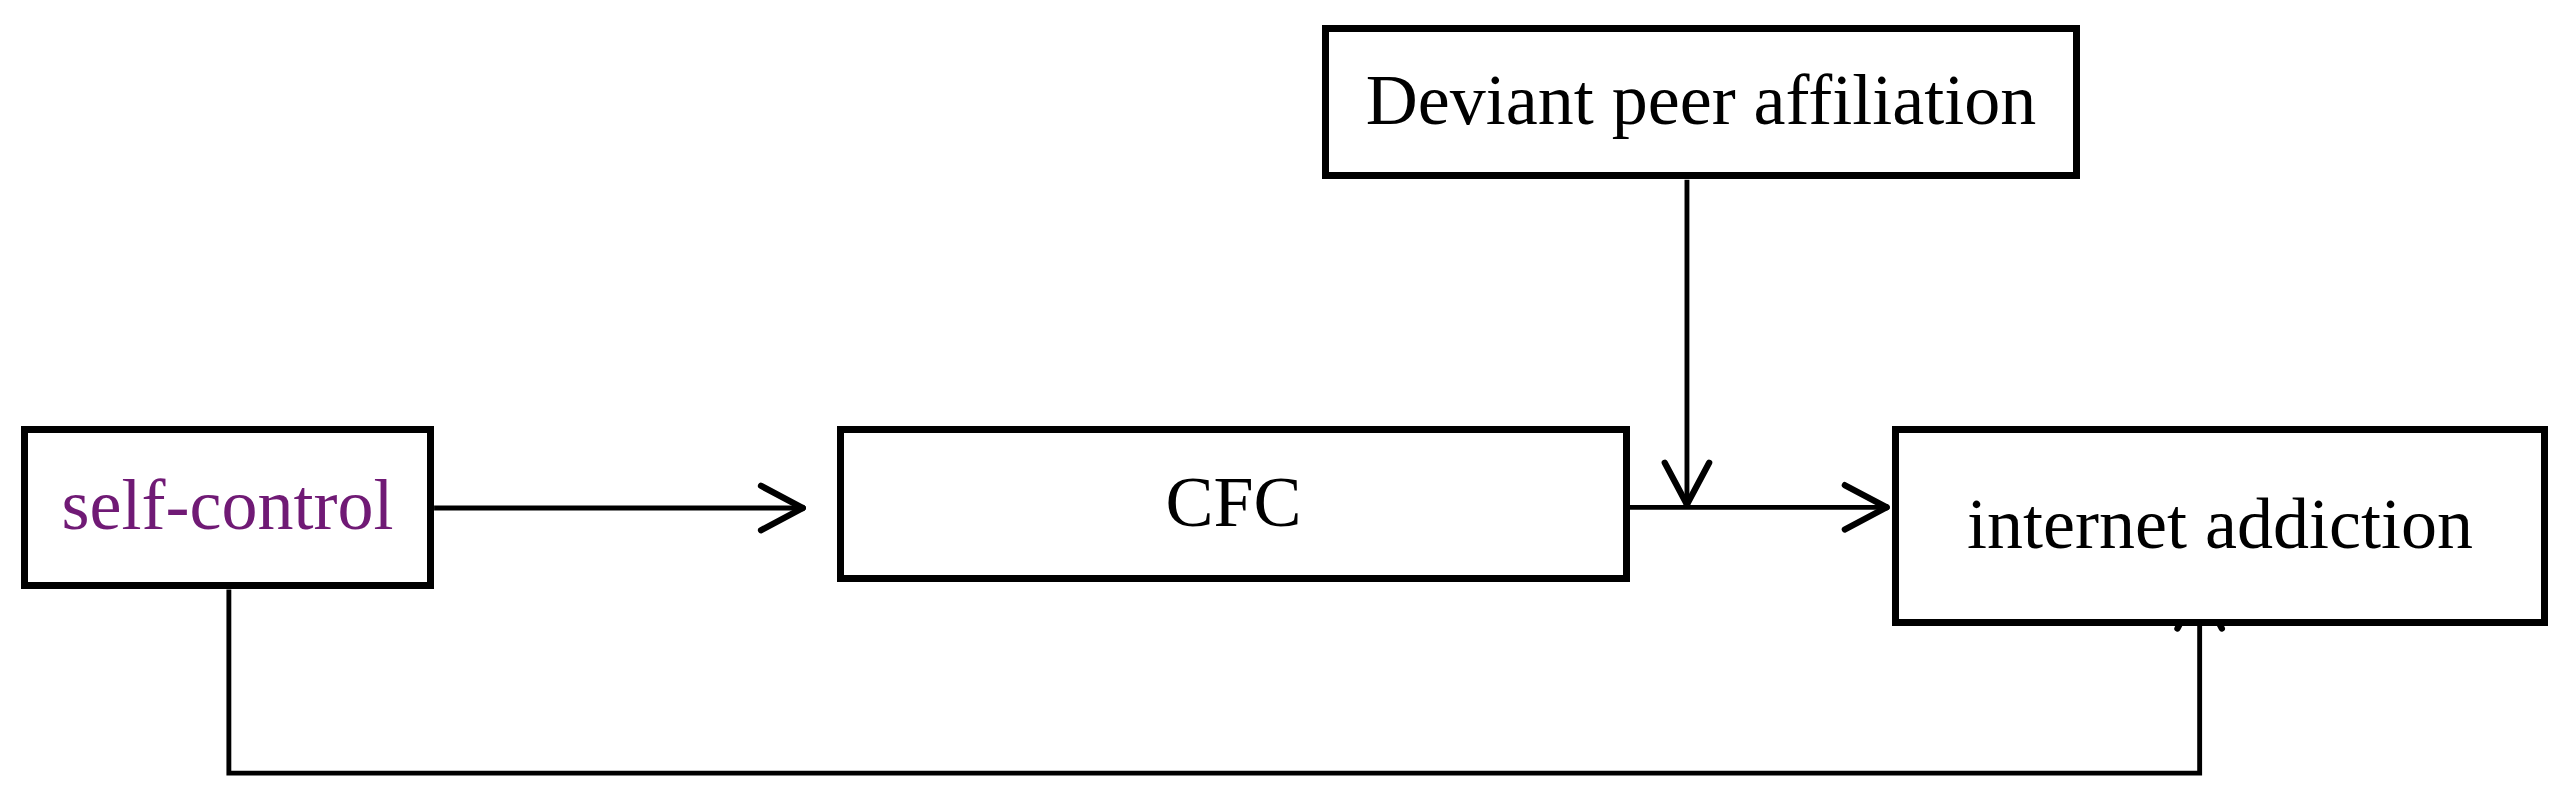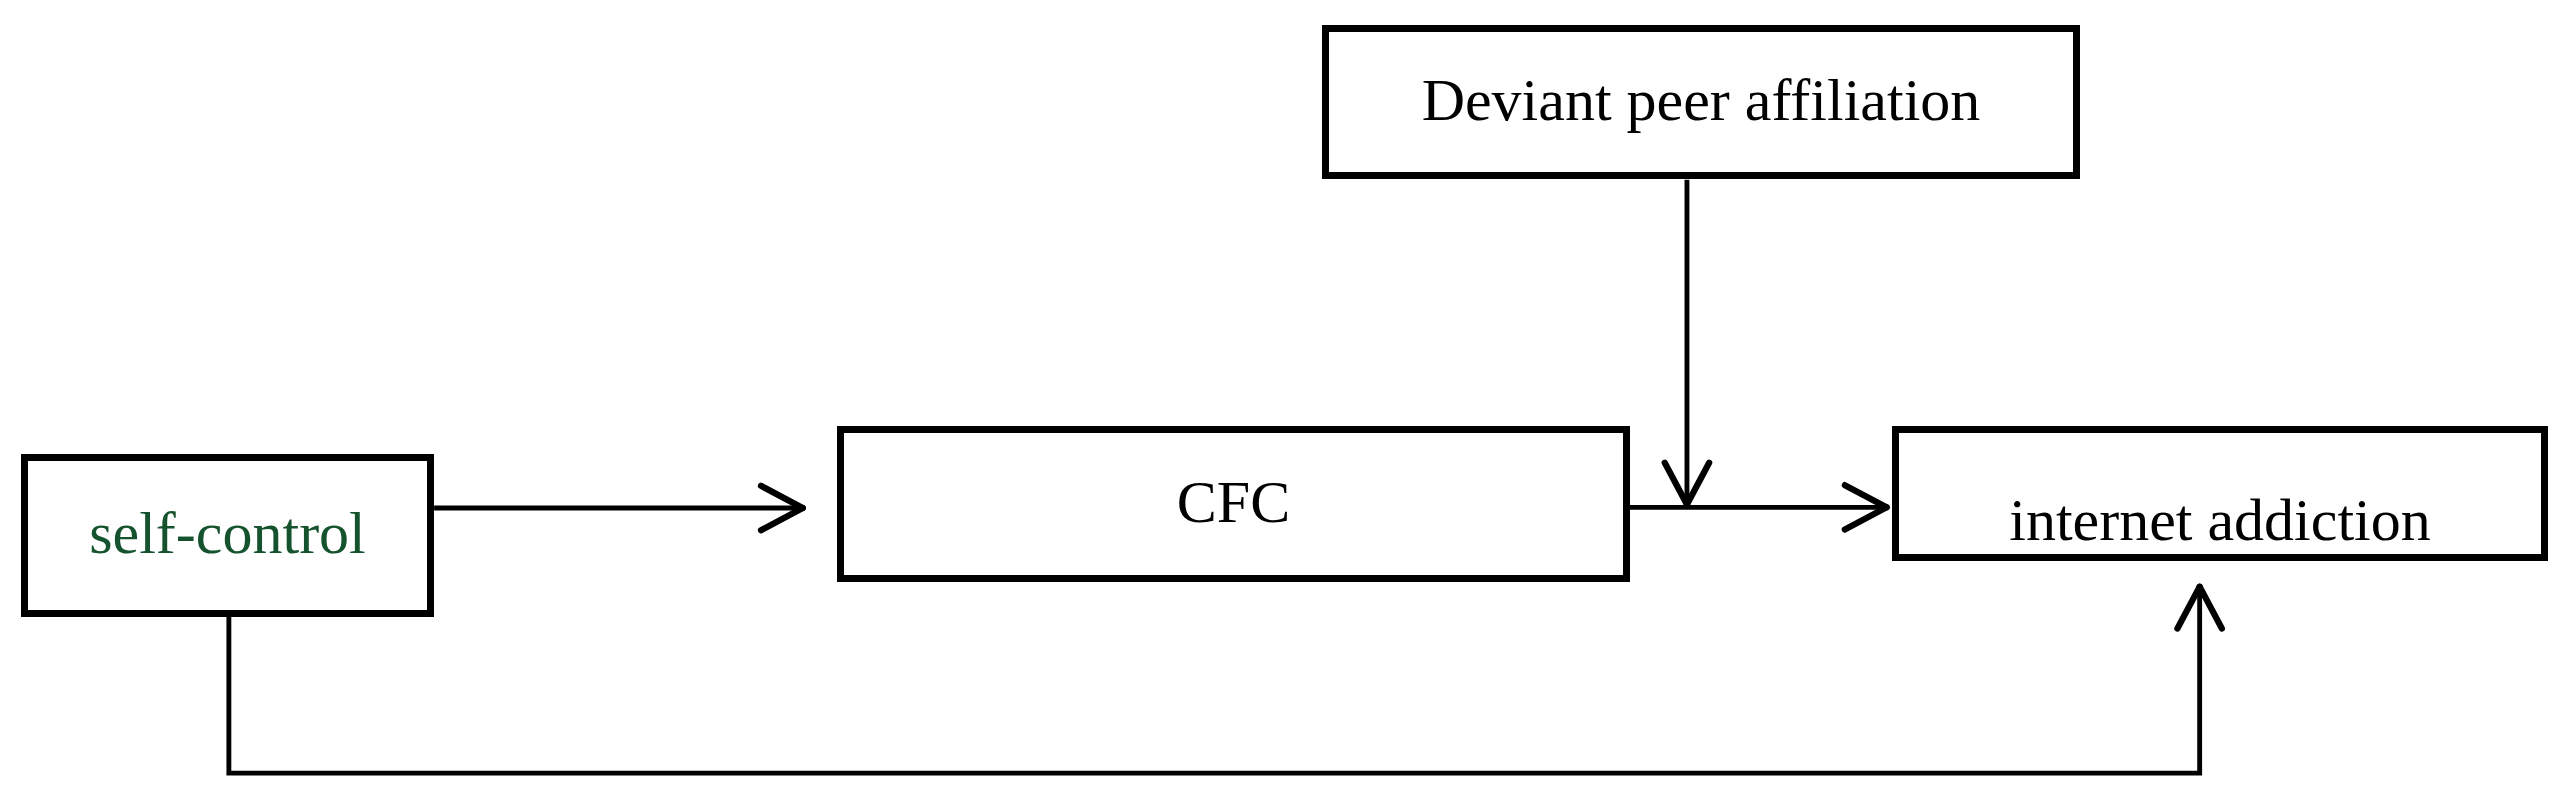--- a/index.html
+++ b/index.html
@@ -23,21 +23,21 @@
     height: 806px;
     display: block;
   }
   .node {
     position: absolute;
     box-sizing: border-box;
     background: #ffffff;
     display: flex;
     align-items: center;
     justify-content: center;
-    font-size: 60px;
+    font-size: 72px;
     line-height: 1;
     white-space: nowrap;
     z-index: 2;
   }
   .node .label {
     display: block;
     padding-bottom: 4.2px;
   }
 </style>
 </head>
@@ -63,23 +63,23 @@
       <g>
         <polyline points="329,847 329,1111 3162,1111 3162,843" fill="none" stroke="#000000" stroke-width="7"></polyline>
         <line x1="3162" y1="843" x2="3130.0759337305594" y2="903.040436314407" stroke="#000000" stroke-width="9" stroke-linecap="round"></line>
         <line x1="3162" y1="843" x2="3193.9240662694406" y2="903.0404363144071" stroke="#000000" stroke-width="9" stroke-linecap="round"></line>
       </g>
     </svg>
 
 <div class="node" style="left: 1322px; top: 25px; width: 758px; height: 154px; border: 7px solid rgb(0, 0, 0); color: rgb(0, 0, 0);">
       <span class="label">Deviant peer affiliation</span>
     </div>
-    <div class="node" style="left: 21px; top: 426px; width: 413px; height: 163px; border: 7px solid rgb(0, 0, 0); color: #14532d; margin-top: 28px;">
+    <div class="node" style="left: 21px; top: 426px; width: 413px; height: 163px; border: 7px solid rgb(0, 0, 0); color: #701a75;">
       <span class="label">self-control</span>
     </div>
     <div class="node" style="left: 809px; top: 426px; width: 793px; height: 156px; border: 7px solid rgb(0, 0, 0); color: rgb(0, 0, 0); margin-left: 28px;">
       <span class="label">CFC</span>
     </div>
-    <div class="node" style="left: 1892px; top: 426px; width: 656px; height: 135px; border: 7px solid rgb(0, 0, 0); color: rgb(0, 0, 0); align-items: flex-end;">
+    <div class="node" style="left: 1892px; top: 426px; width: 656px; height: 200px; border: 7px solid rgb(0, 0, 0); color: rgb(0, 0, 0);">
       <span class="label">internet addiction</span>
     </div>
   </div>
 
 
 </body></html>

